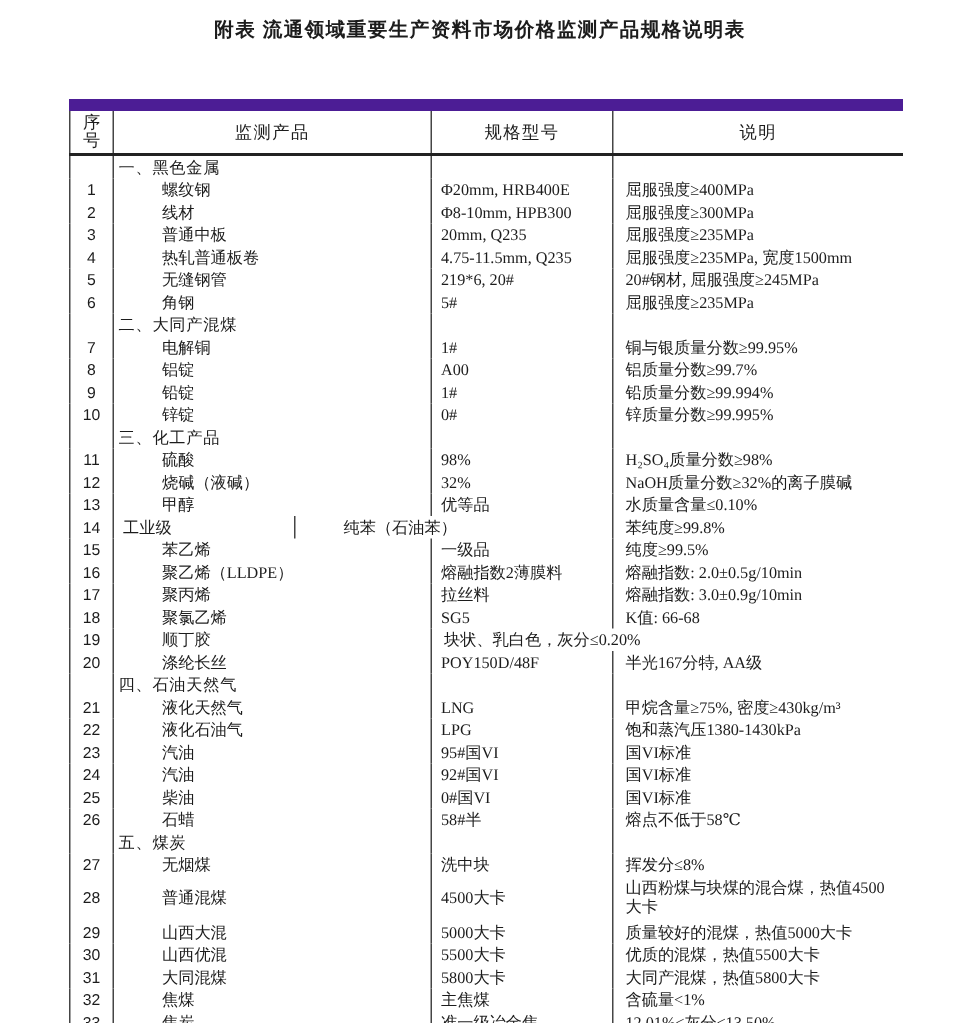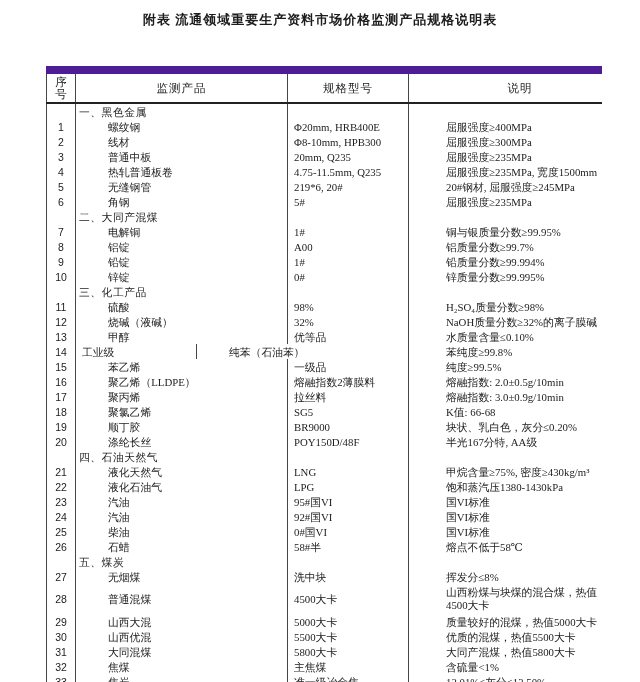--- a/index.html
+++ b/index.html
@@ -20,21 +20,21 @@
     display:flex;height:28px;border-bottom:2px solid #222;
   }
   .header-row .cell{
     display:flex;align-items:center;justify-content:center;
     font-size:11.5px;letter-spacing:1px;
   }
   .cell{box-sizing:border-box;border-left:1px solid #454545;}
   .col-no{width:29px;}
   .col-product{width:212px;}
   .col-spec{width:121px;}
-  .col-desc{width:194px;padding-left:29px;}
+  .col-desc{width:194px;}
   .hdr-no{width:13px;word-break:break-all;line-height:12px;text-align:center;letter-spacing:0;}
   .row{display:flex;min-height:15px;}
   .row .cell{display:flex;align-items:center;font-size:10.8px;line-height:12px;}
   .row .col-no{justify-content:center;font-family:"Liberation Sans","DejaVu Sans",sans-serif;font-size:10.5px;}
   .row .col-product span{padding-left:32px;white-space:nowrap;}
   .row.section .col-product span{padding-left:3px;font-weight:normal;letter-spacing:0.5px;}
   .row .col-spec span{padding-left:6px;white-space:nowrap;}
   .row .col-desc span{padding-left:8px;white-space:nowrap;}
   .row.tall{min-height:30px;}
   .row.tall .col-desc span{white-space:normal;line-height:13px;padding-right:4px;}
@@ -337,23 +337,20 @@
             <span>K值: 66-68</span>
           </div>
         </div>
         <div class="row">
           <div class="cell col-no">
             <span>19</span>
           </div>
           <div class="cell col-product">
             <span>顺丁胶</span>
           </div>
-          <div class="cell col-spec">
-            <span>BR9000</span>
-          </div>
           <div class="cell col-desc">
             <span>块状、乳白色，灰分≤0.20%</span>
           </div>
         </div>
         <div class="row">
           <div class="cell col-no">
             <span>20</span>
           </div>
           <div class="cell col-product">
             <span>涤纶长丝</span>

